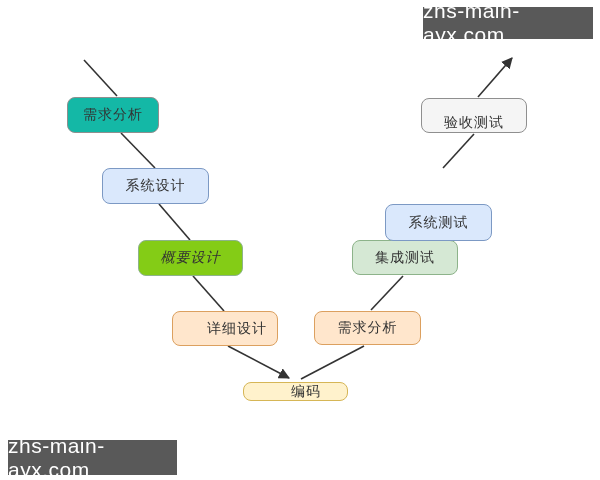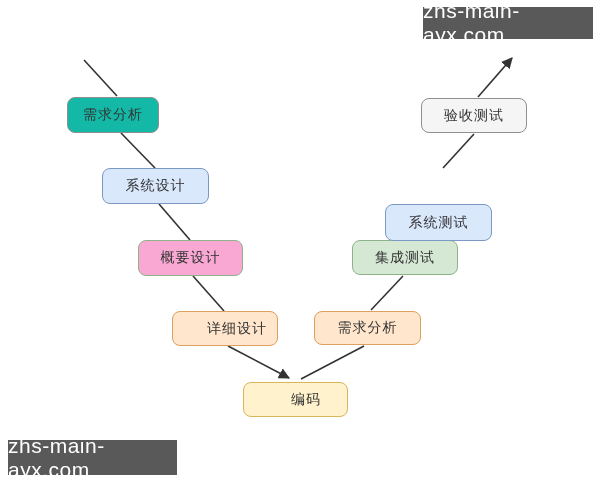--- a/index.html
+++ b/index.html
@@ -62,38 +62,38 @@
       <line x1="443" y1="168" x2="474" y2="134" stroke="#333333" stroke-width="1.6"></line>
       <line x1="478" y1="97" x2="512" y2="58" stroke="#333333" stroke-width="1.6" marker-end="url(#arrowhead)"></line>
     </svg>
 
   <div class="node" style="left: 67px; top: 97px; width: 92px; height: 36px; background: #14b8a6; border-color: rgb(143, 143, 143);">
     <span>需求分析</span>
   </div>
   <div class="node" style="left: 102px; top: 168px; width: 107px; height: 36px; background: rgb(218, 232, 252); border-color: rgb(124, 153, 196);">
     <span>系统设计</span>
   </div>
-  <div class="node" style="left: 138px; top: 240px; width: 105px; height: 36px; background: #f9a8d4; border-color: rgb(141, 179, 138);">
+  <div class="node" style="left: 138px; top: 240px; width: 105px; height: 36px; background: #84cc16; border-color: rgb(141, 179, 138); font-style: italic;">
     <span>概要设计</span>
   </div>
   <div class="node" style="left: 172px; top: 311px; width: 106px; height: 35px; background: rgb(255, 230, 204); border-color: rgb(220, 160, 95); padding-left: 24px;">
     <span>详细设计</span>
   </div>
-  <div class="node" style="left: 243px; top: 382px; width: 105px; height: 35px; background: rgb(255, 242, 204); border-color: rgb(214, 182, 86); padding-left: 21px;">
+  <div class="node" style="left: 243px; top: 382px; width: 105px; height: 19px; background: rgb(255, 242, 204); border-color: rgb(214, 182, 86); padding-left: 21px;">
     <span>编码</span>
   </div>
   <div class="node" style="left: 314px; top: 311px; width: 107px; height: 34px; background: rgb(255, 230, 204); border-color: rgb(220, 160, 95);">
     <span>需求分析</span>
   </div>
   <div class="node" style="left: 352px; top: 240px; width: 106px; height: 35px; background: rgb(213, 232, 212); border-color: rgb(141, 179, 138);">
     <span>集成测试</span>
   </div>
   <div class="node" style="left: 385px; top: 168px; width: 107px; height: 37px; background: rgb(218, 232, 252); border-color: rgb(124, 153, 196); margin-top: 36px;">
     <span>系统测试</span>
   </div>
-  <div class="node" style="left: 421px; top: 98px; width: 106px; height: 35px; background: rgb(245, 245, 245); border-color: rgb(143, 143, 143);">
+  <div class="node" style="left: 421px; top: 98px; width: 106px; height: 35px; background: rgb(245, 245, 245); border-color: rgb(143, 143, 143); align-items: flex-end;">
     <span>验收测试</span>
   </div>
 
   <div class="watermark wm-top">zhs-main-ayx.com</div>
   <div class="watermark wm-bottom">zhs-main-ayx.com</div>
 
 </div>
 
 </body></html>

